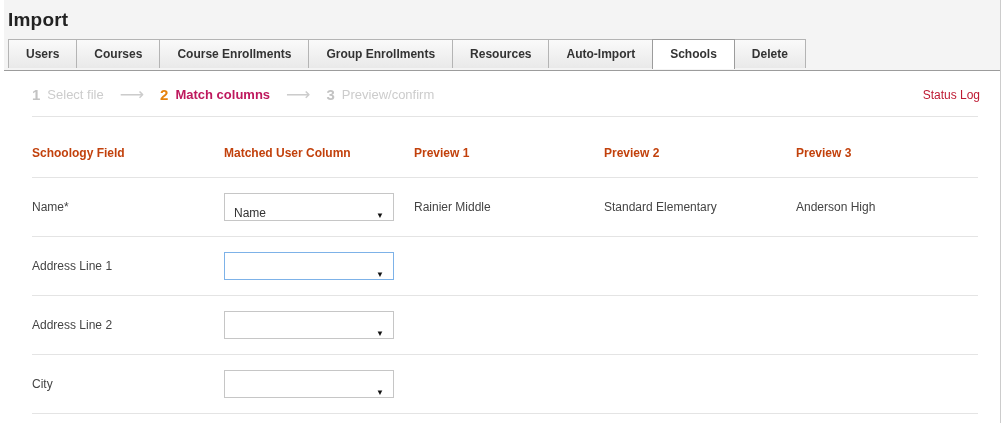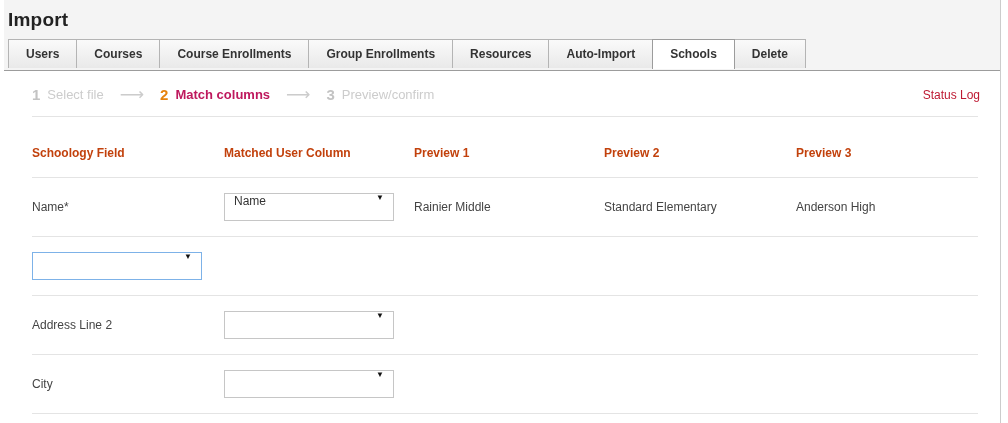--- a/index.html
+++ b/index.html
@@ -40,21 +40,21 @@
 
   
   .grid { display:grid; grid-template-columns:192px 190px 190px 192px auto;
           padding-left:28px; padding-right:22px; align-items:center; }
   .header-row { padding-top:29px; padding-bottom:17px;
                 font-size:12px; font-weight:bold; color:#c2410c; }
   .body-row { height:58px; font-size:12px; color:#444; }
   .cell { white-space:nowrap; overflow:hidden; }
 
   .select { width:170px; height:28px; background:#fff;
-            border:1px solid #c6c6c6; display:flex; align-items:flex-start;
+            border:1px solid #c6c6c6; display:flex; align-items:flex-end;
             justify-content:space-between; padding:0 9px; cursor:pointer;
             font-size:12px; color:#333; }
   .select.focused { border-color:#7db2e8; }
   .caret { font-size:8px; color:#111; line-height:1; margin-left:6px; }
 </style>
 </head>
 <body>
 
 <div class="page">
 
@@ -111,20 +111,21 @@
         <span class="caret">▼</span>
       </div>
     </div>
     <div class="cell">Rainier Middle</div>
     <div class="cell">Standard Elementary</div>
     <div class="cell">Anderson High</div>
   </div>
   <div class="sep"></div>
 
   <div class="grid body-row">
+    <div class="cell">Address Line 1</div>
     <div class="cell">
       <div class="select focused">
         <span></span>
         <span class="caret">▼</span>
       </div>
     </div>
     <div class="cell"></div>
     <div class="cell"></div>
     <div class="cell"></div>
   </div>

